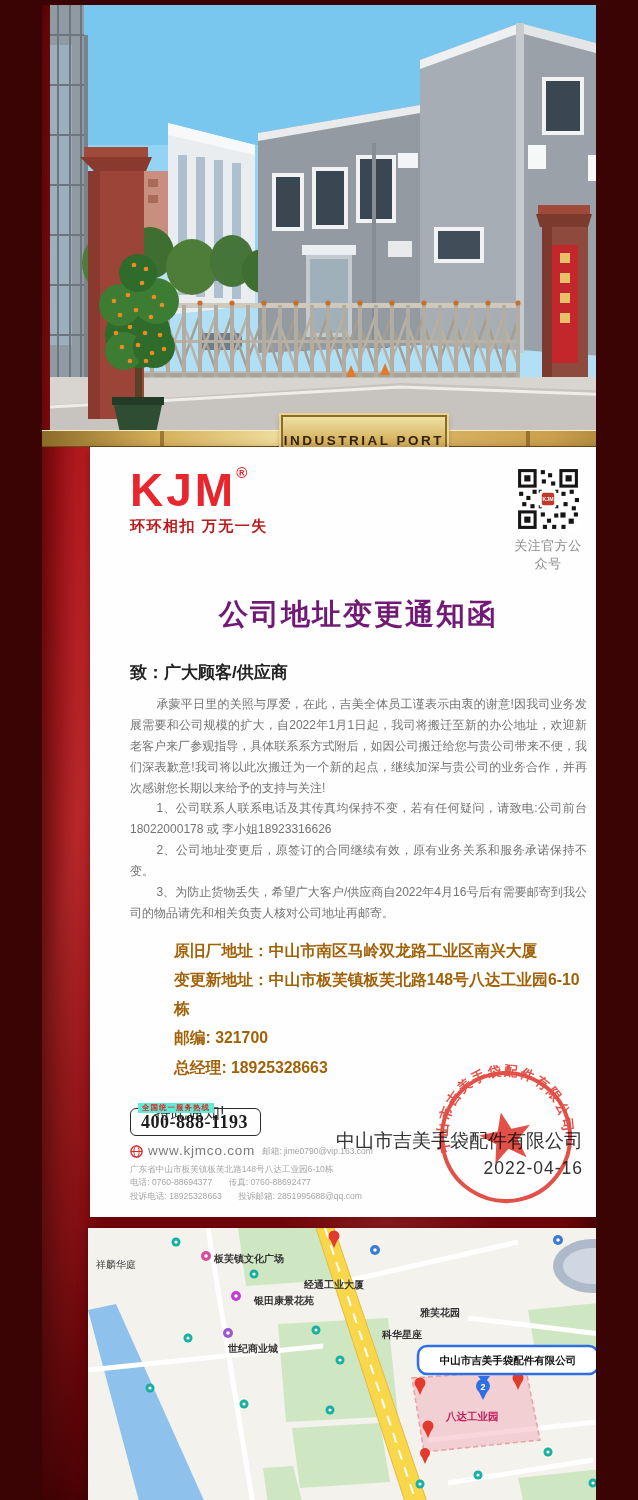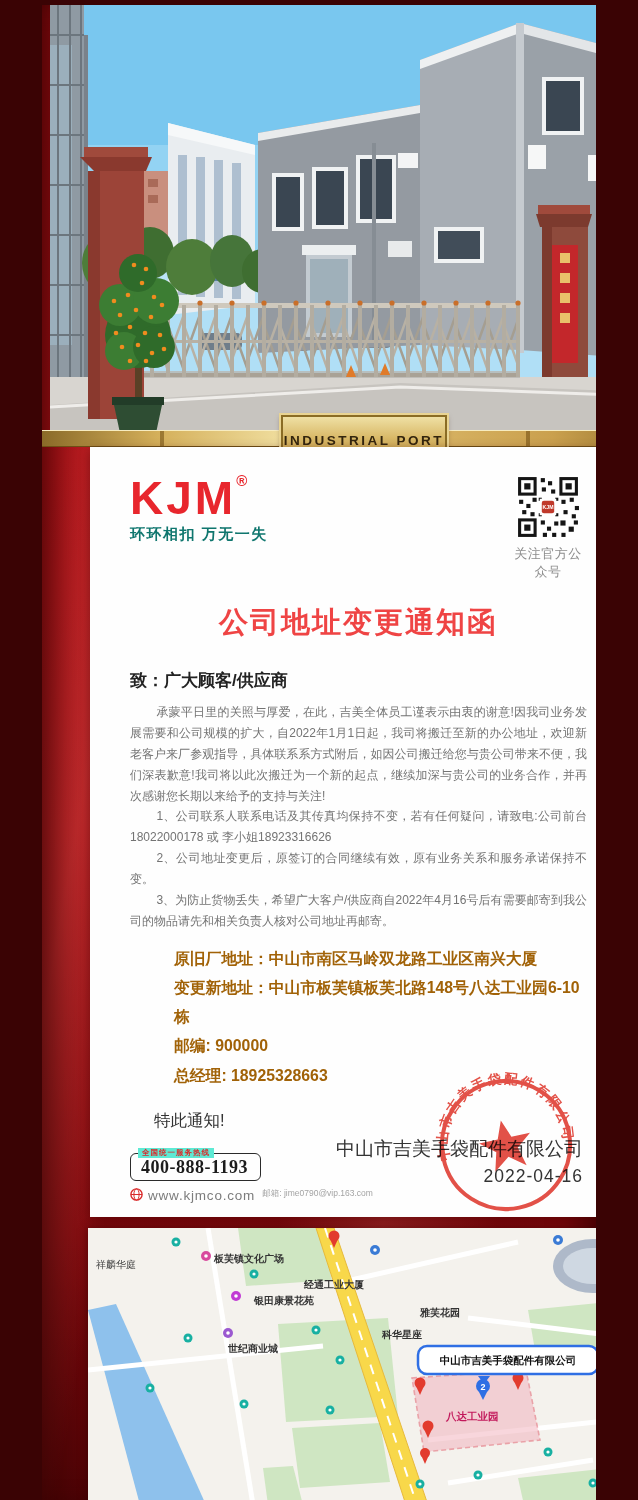--- a/index.html
+++ b/index.html
@@ -25,43 +25,43 @@
   .plaque{
     position:absolute;left:239px;top:410px;width:162px;height:46px;
     background:linear-gradient(180deg,#efe0a4,#d9b968 45%,#c39b43);
     border:2px solid #8a6c25;outline:2px solid #e9d492;
     display:flex;align-items:center;justify-content:center;
     box-shadow:0 2px 5px rgba(60,30,0,.55);
   }
   .plaque span{font-size:13.5px;font-weight:bold;letter-spacing:2.5px;color:#33250e;}
   
   .doc{position:absolute;left:48px;top:442px;width:537px;height:770px;background:#fefefe;box-shadow:0 3px 10px rgba(60,0,0,.45);}
-  .doc-inner{position:relative;width:100%;height:100%;padding:12px 40px;box-sizing:border-box;color:#333;border-radius:31px;}
+  .doc-inner{position:relative;width:100%;height:100%;padding:4px 40px;box-sizing:border-box;color:#333;border-radius:31px;}
   .doc-header{display:flex;justify-content:space-between;align-items:flex-start;padding-top:14px;}
   .logo-word{font-size:46px;font-weight:bold;color:#e8262d;letter-spacing:3px;line-height:1;}
   .logo-word sup{font-size:15px;font-weight:bold;vertical-align:28px;letter-spacing:0;}
-  .logo-tagline{font-size:15px;font-weight:bold;color:#0f766e;letter-spacing:1.5px;margin-top:4px;}
+  .logo-tagline{font-size:15px;font-weight:bold;color:#b91c1c;letter-spacing:1.5px;margin-top:4px;}
   .qr-block{width:78px;text-align:center;margin-top:2px;}
   .qr-caption{font-size:13px;color:#8d8d8d;margin-top:2px;letter-spacing:.5px;}
-  .doc-title{font-family:"Liberation Serif",serif;font-size:29px;font-weight:bold;color:#ef4444;text-align:center;margin-top:22px;letter-spacing:2px;}
+  .doc-title{font-family:"Liberation Serif",serif;font-size:29px;font-weight:bold;color:#701a75;text-align:center;margin-top:22px;letter-spacing:2px;}
   .salutation{font-size:17px;font-weight:bold;color:#222;margin-top:26px;}
   .body-text p{margin:0;font-size:12px;line-height:1.74;color:#737373;text-indent:2.2em;text-align:justify;}
   .body-text{margin-top:10px;}
   .addr-block{margin:12px 0 0 44px;font-weight:bold;font-size:15.8px;line-height:1.85;color:#a16207;}
   .closing{font-size:16.5px;color:#333;margin:20px 0 0 24px;}
   .sig{position:relative;text-align:right;margin-top:4px;padding-right:4px;}
   .sig-company{font-size:19px;color:#333;}
   .sig-date{font-size:17.5px;color:#333;margin-top:4px;letter-spacing:1px;}
   .stamp{position:absolute;right:6px;top:-66px;width:150px;height:150px;mix-blend-mode:multiply;opacity:.88;transform:rotate(-12deg);pointer-events:none;}
   
   .doc-footer{position:absolute;left:40px;bottom:14px;width:330px;}
   .hotline-box{position:relative;display:inline-block;border:1.5px solid #2b2b2b;border-radius:6px;padding:3px 12px 2px 10px;}
   .hotline-label{position:absolute;top:-6px;left:7px;background:#5eead4;padding:0 4px;font-size:7.5px;color:#d92b2b;font-weight:bold;letter-spacing:1px;}
   .hotline-number{font-family:"Liberation Serif",serif;font-size:18px;font-weight:bold;color:#1c1c1c;letter-spacing:.5px;}
-  .site-row{display:flex;align-items:flex-start;margin-top:7px;}
+  .site-row{display:flex;align-items:flex-end;margin-top:7px;}
   .site-text{font-size:13.5px;color:#7c7c7c;letter-spacing:.8px;margin-left:5px;}
   .email-text{font-size:8.5px;color:#a3a3a3;margin-left:7px;}
   .addr-small{font-size:8.6px;color:#a6a6a6;margin-top:5px;line-height:1.55;}
   .addr-small .row span{margin-right:14px;}
   
   .map{position:absolute;left:46px;top:1223px;width:546px;height:277px;background:#f4f2ed;box-shadow:0 0 8px rgba(40,0,0,.5);}
 </style>
 </head>
 <body>
 
@@ -339,21 +339,21 @@
       <div class="body-text">
         <p>承蒙平日里的关照与厚爱，在此，吉美全体员工谨表示由衷的谢意!因我司业务发展需要和公司规模的扩大，自2022年1月1日起，我司将搬迁至新的办公地址，欢迎新老客户来厂参观指导，具体联系系方式附后，如因公司搬迁给您与贵公司带来不便，我们深表歉意!我司将以此次搬迁为一个新的起点，继续加深与贵公司的业务合作，并再次感谢您长期以来给予的支持与关注!</p>
         <p>1、公司联系人联系电话及其传真均保持不变，若有任何疑问，请致电:公司前台18022000178 或 李小姐18923316626</p>
         <p>2、公司地址变更后，原签订的合同继续有效，原有业务关系和服务承诺保持不变。</p>
         <p>3、为防止货物丢失，希望广大客户/供应商自2022年4月16号后有需要邮寄到我公司的物品请先和相关负责人核对公司地址再邮寄。</p>
       </div>
 
       <div class="addr-block">
         <div>原旧厂地址：中山市南区马岭双龙路工业区南兴大厦</div>
         <div>变更新地址：中山市板芙镇板芙北路148号八达工业园6-10栋</div>
-        <div>邮编: 900000</div>
+        <div>邮编: 321700</div>
         <div>总经理:  18925328663</div>
       </div>
 
       <div class="closing">特此通知!</div>
 
       <div class="sig">
         <div class="sig-company">中山市吉美手袋配件有限公司</div>
         <div class="sig-date">2022-04-16</div>
         <svg class="stamp" viewBox="0 0 150 150">
           <defs>
@@ -373,20 +373,31 @@
           <span class="hotline-number">400-888-1193</span>
         </div>
         <div class="site-row">
           <svg width="13" height="13" viewBox="0 0 13 13">
             <circle cx="6.5" cy="6.5" r="5.6" fill="none" stroke="#d92b2b" stroke-width="1.4"></circle>
             <ellipse cx="6.5" cy="6.5" rx="2.6" ry="5.6" fill="none" stroke="#d92b2b" stroke-width="1"></ellipse>
             <line x1="0.9" y1="6.5" x2="12.1" y2="6.5" stroke="#d92b2b" stroke-width="1"></line>
           </svg>
           <span class="site-text">www.kjmco.com</span>
           <span class="email-text">邮箱: jime0790@vip.163.com</span>
+        </div>
+        <div class="addr-small">
+          <div class="row">广东省中山市板芙镇板芙北路148号八达工业园6-10栋</div>
+          <div class="row">
+            <span>电话: 0760-88694377</span>
+            <span>传真: 0760-88692477</span>
+          </div>
+          <div class="row">
+            <span>投诉电话: 18925328663</span>
+            <span>投诉邮箱: 2851995688@qq.com</span>
+          </div>
         </div>
       </div>
     </div>
   </div>
 
   <div class="map">
     <svg width="546" height="277" viewBox="0 0 546 277">
       <rect width="546" height="277" fill="#f4f2ed"></rect>
 
       <g fill="#cfe6c2">

